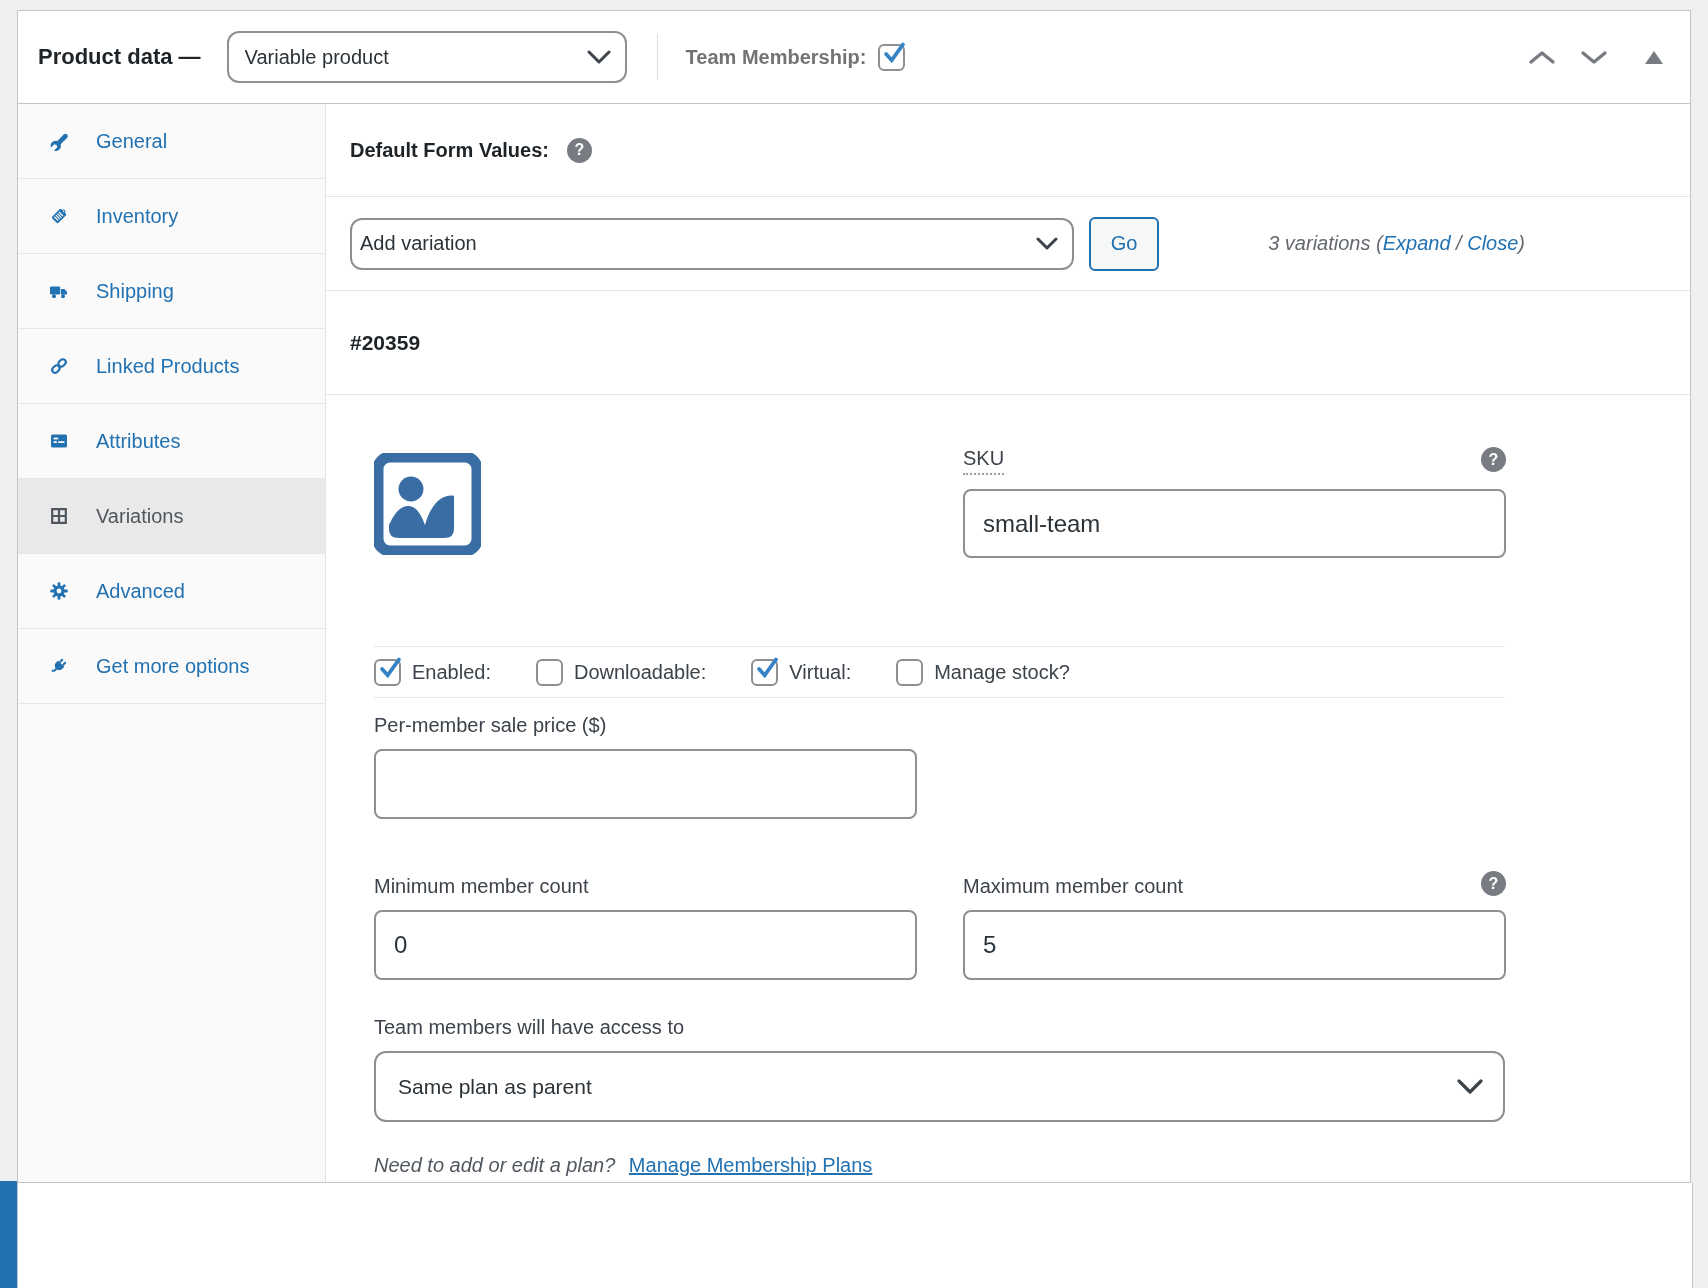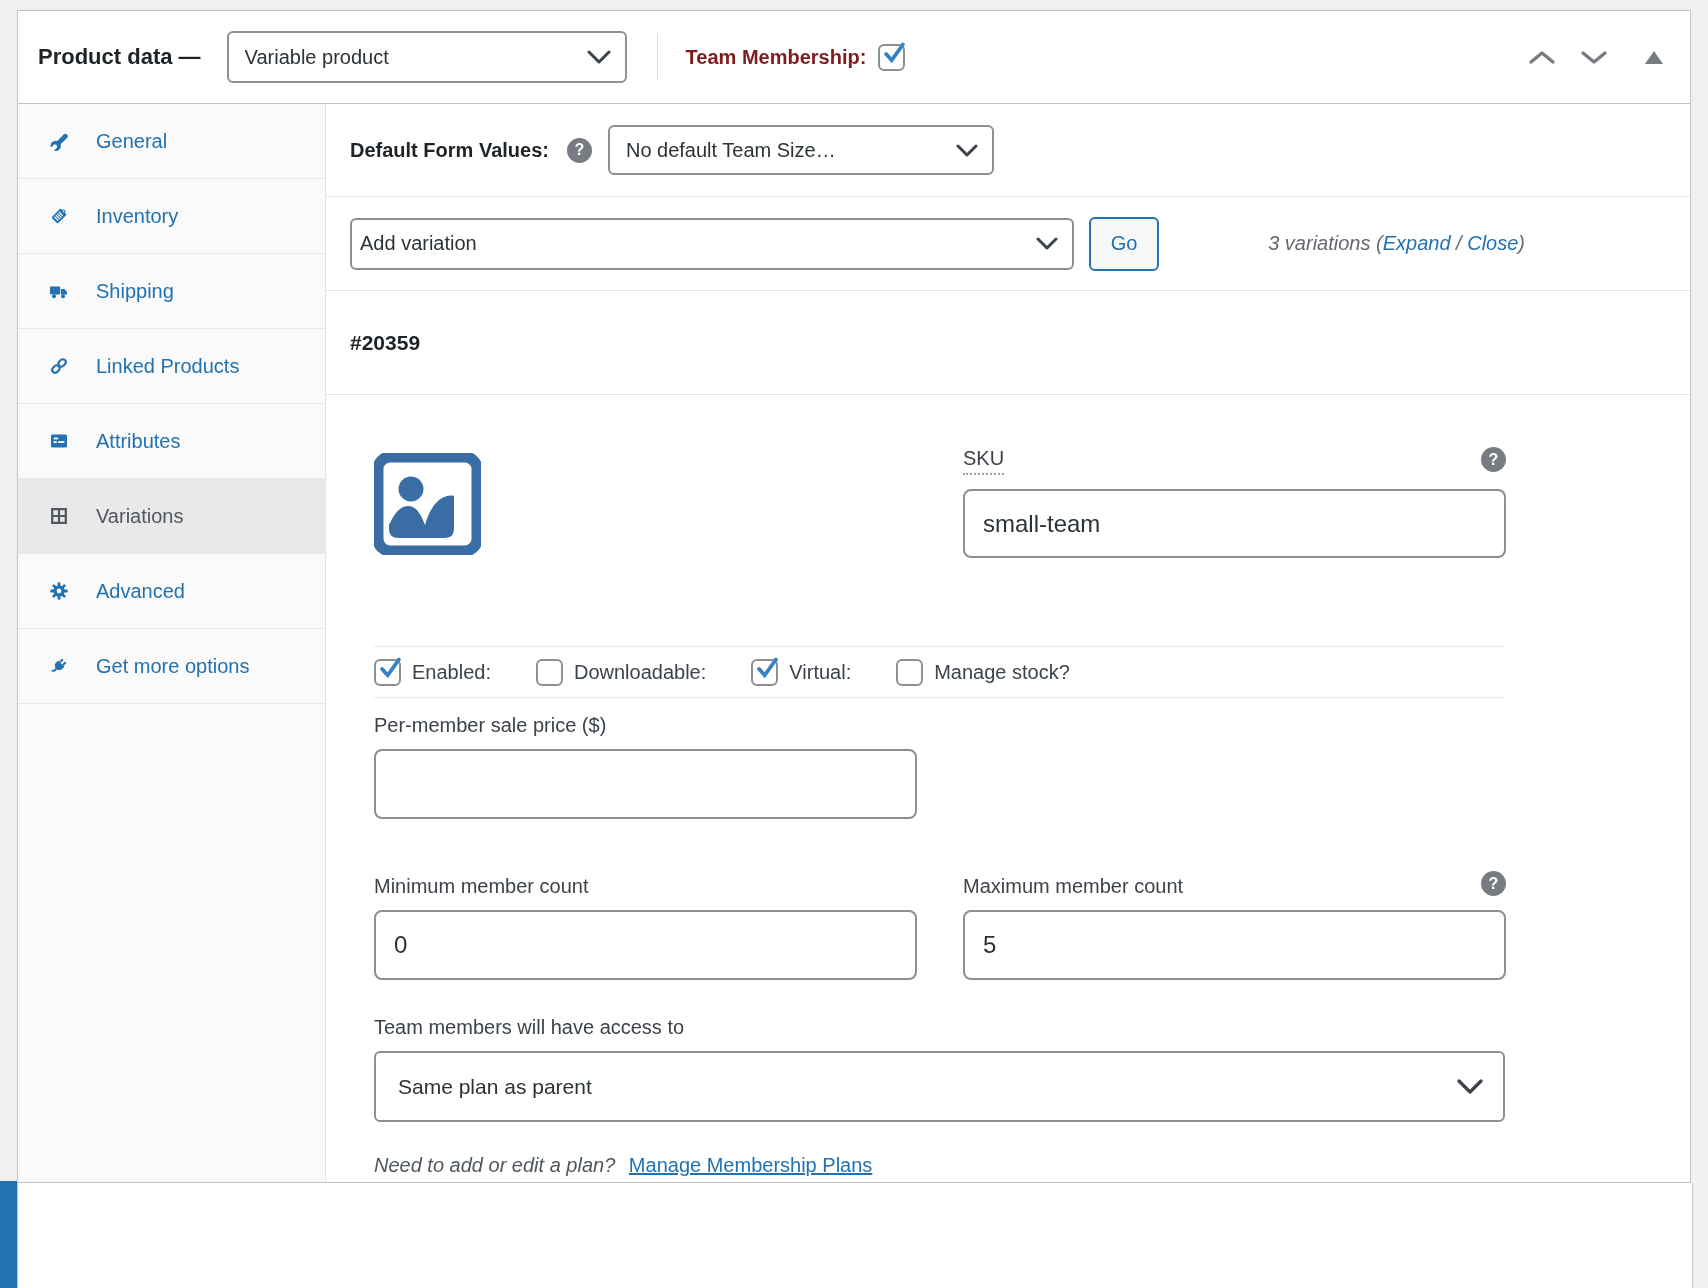--- a/index.html
+++ b/index.html
@@ -16,28 +16,28 @@
     position:absolute; left:17px; top:1183px; width:1674px; height:105px;
     background:#fff; border-left:1px solid #c3c4c7; border-right:1px solid #c3c4c7;
   }
   .blue-strip { position:absolute; left:0; top:1181px; width:17px; height:107px; background:#2271b1; }
 
   
   .pd-header { display:flex; align-items:center; height:92px; border-bottom:1px solid #c3c4c7; padding:0 26px 0 20px; background:#fff; }
   .pd-title { font-size:22px; font-weight:700; color:#1d2327; white-space:nowrap; }
   .select {
     box-sizing:border-box; display:flex; align-items:center; justify-content:space-between;
-    border:2px solid #8c8f94; border-radius:6px; background:#fff; color:#2c3338;
+    border:2px solid #8c8f94; border-radius:12px; background:#fff; color:#2c3338;
     font-size:20px; padding:0 14px 0 16px; height:52px; cursor:pointer; white-space:nowrap; overflow:hidden;
   }
   .select .sel-txt { overflow:hidden; text-overflow:clip; }
   .select svg { flex:none; margin-left:10px; }
   .type-select { width:400px; margin-left:26px; }
   .v-sep { width:1px; height:46px; background:#dcdcde; margin-left:30px; flex:none; }
-  .membership { display:flex; align-items:center; margin-left:28px; font-size:20px; font-weight:700; color:#7f1d1d;justify-content:space-between; }
+  .membership { display:flex; align-items:center; margin-left:28px; font-size:20px; font-weight:700; color:#737373;justify-content:space-between; }
   .membership .checkbox { margin-left:12px; }
   .checkbox { position:relative; width:27px; height:27px; border:2px solid #8c8f94; border-radius:6px; background:#fff; box-sizing:border-box; flex:none; }
   .checkbox svg { position:absolute; left:1px; top:-6px; display:none; }
   .checkbox.checked svg { display:block; }
   .header-icons { margin-left:auto; display:flex; align-items:center; gap:24px; }
   .hicon { display:flex; align-items:center; cursor:pointer; }
   .hicon.tri { margin-left:12px; }
 
   
   .pd-body { position:absolute; top:93px; left:0; right:0; bottom:0; display:flex; }
@@ -250,26 +250,20 @@
           <span>Get more options</span>
         </div>
 
       </aside>
 
       <main class="panel">
 
         <div class="row row-dfv">
           <span class="b-label">Default Form Values:</span>
           <span class="help">?</span>
-          <div class="select dfv-select">
-            <span class="sel-txt">No default Team Size…</span>
-            <svg width="22" height="13" viewBox="0 0 22 13">
-                <path d="M2 2l9 9 9-9" fill="none" stroke="#3c434a" stroke-width="3" stroke-linecap="round" stroke-linejoin="round"></path>
-              </svg>
-          </div>
         </div>
 
         <div class="row row-toolbar">
           <div class="select add-select">
             <span class="sel-txt">Add variation</span>
             <svg width="22" height="13" viewBox="0 0 22 13">
                 <path d="M2 2l9 9 9-9" fill="none" stroke="#3c434a" stroke-width="3" stroke-linecap="round" stroke-linejoin="round"></path>
               </svg>
           </div>
           <button class="go-btn">Go</button>

